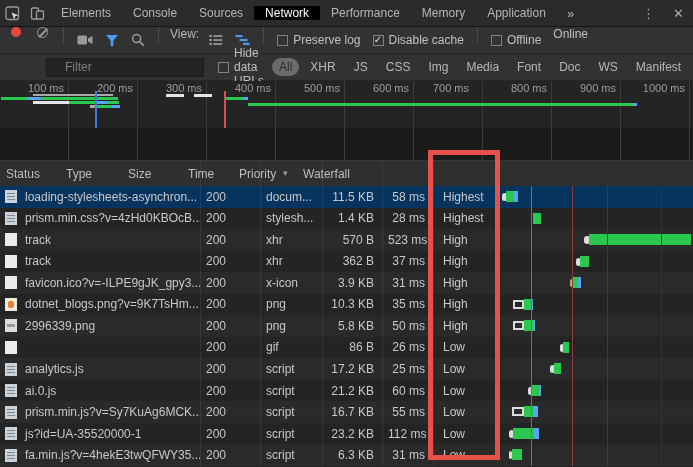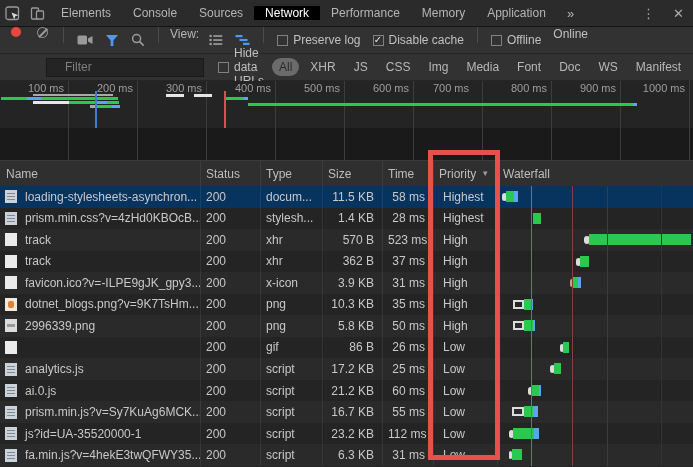--- a/index.html
+++ b/index.html
@@ -234,21 +234,20 @@
     <div class="ov-bar" style="left: 226px; top: 16px; width: 19px; height: 3px; background: rgb(43, 200, 80);"></div>
     <div class="ov-bar" style="left: 244px; top: 16px; width: 4px; height: 3px; background: rgb(88, 166, 242);"></div>
     <div class="ov-bar" style="left: 248px; top: 22px; width: 386px; height: 3px; background: rgb(43, 200, 80);"></div>
     <div class="ov-bar" style="left: 633px; top: 22px; width: 4px; height: 3px; background: rgb(88, 166, 242);"></div>
     <div class="ov-line" style="left: 95px; background: rgb(59, 125, 216);"></div>
     <div class="ov-line" style="left: 224px; background: rgb(217, 79, 79);"></div>
   </div>
 
 <div class="table" id="reqtable">
   <div class="thead">
-    <div class="hc c-name">Name</div>
     <div class="hc c-status">Status</div>
     <div class="hc c-type">Type</div>
     <div class="hc c-size">Size</div>
     <div class="hc c-time">Time</div>
     <div class="hc c-prio">
       <span>Priority</span>
       <span class="sort-arrow">▼</span>
     </div>
     <div class="hc c-wf">Waterfall</div>
   </div>

